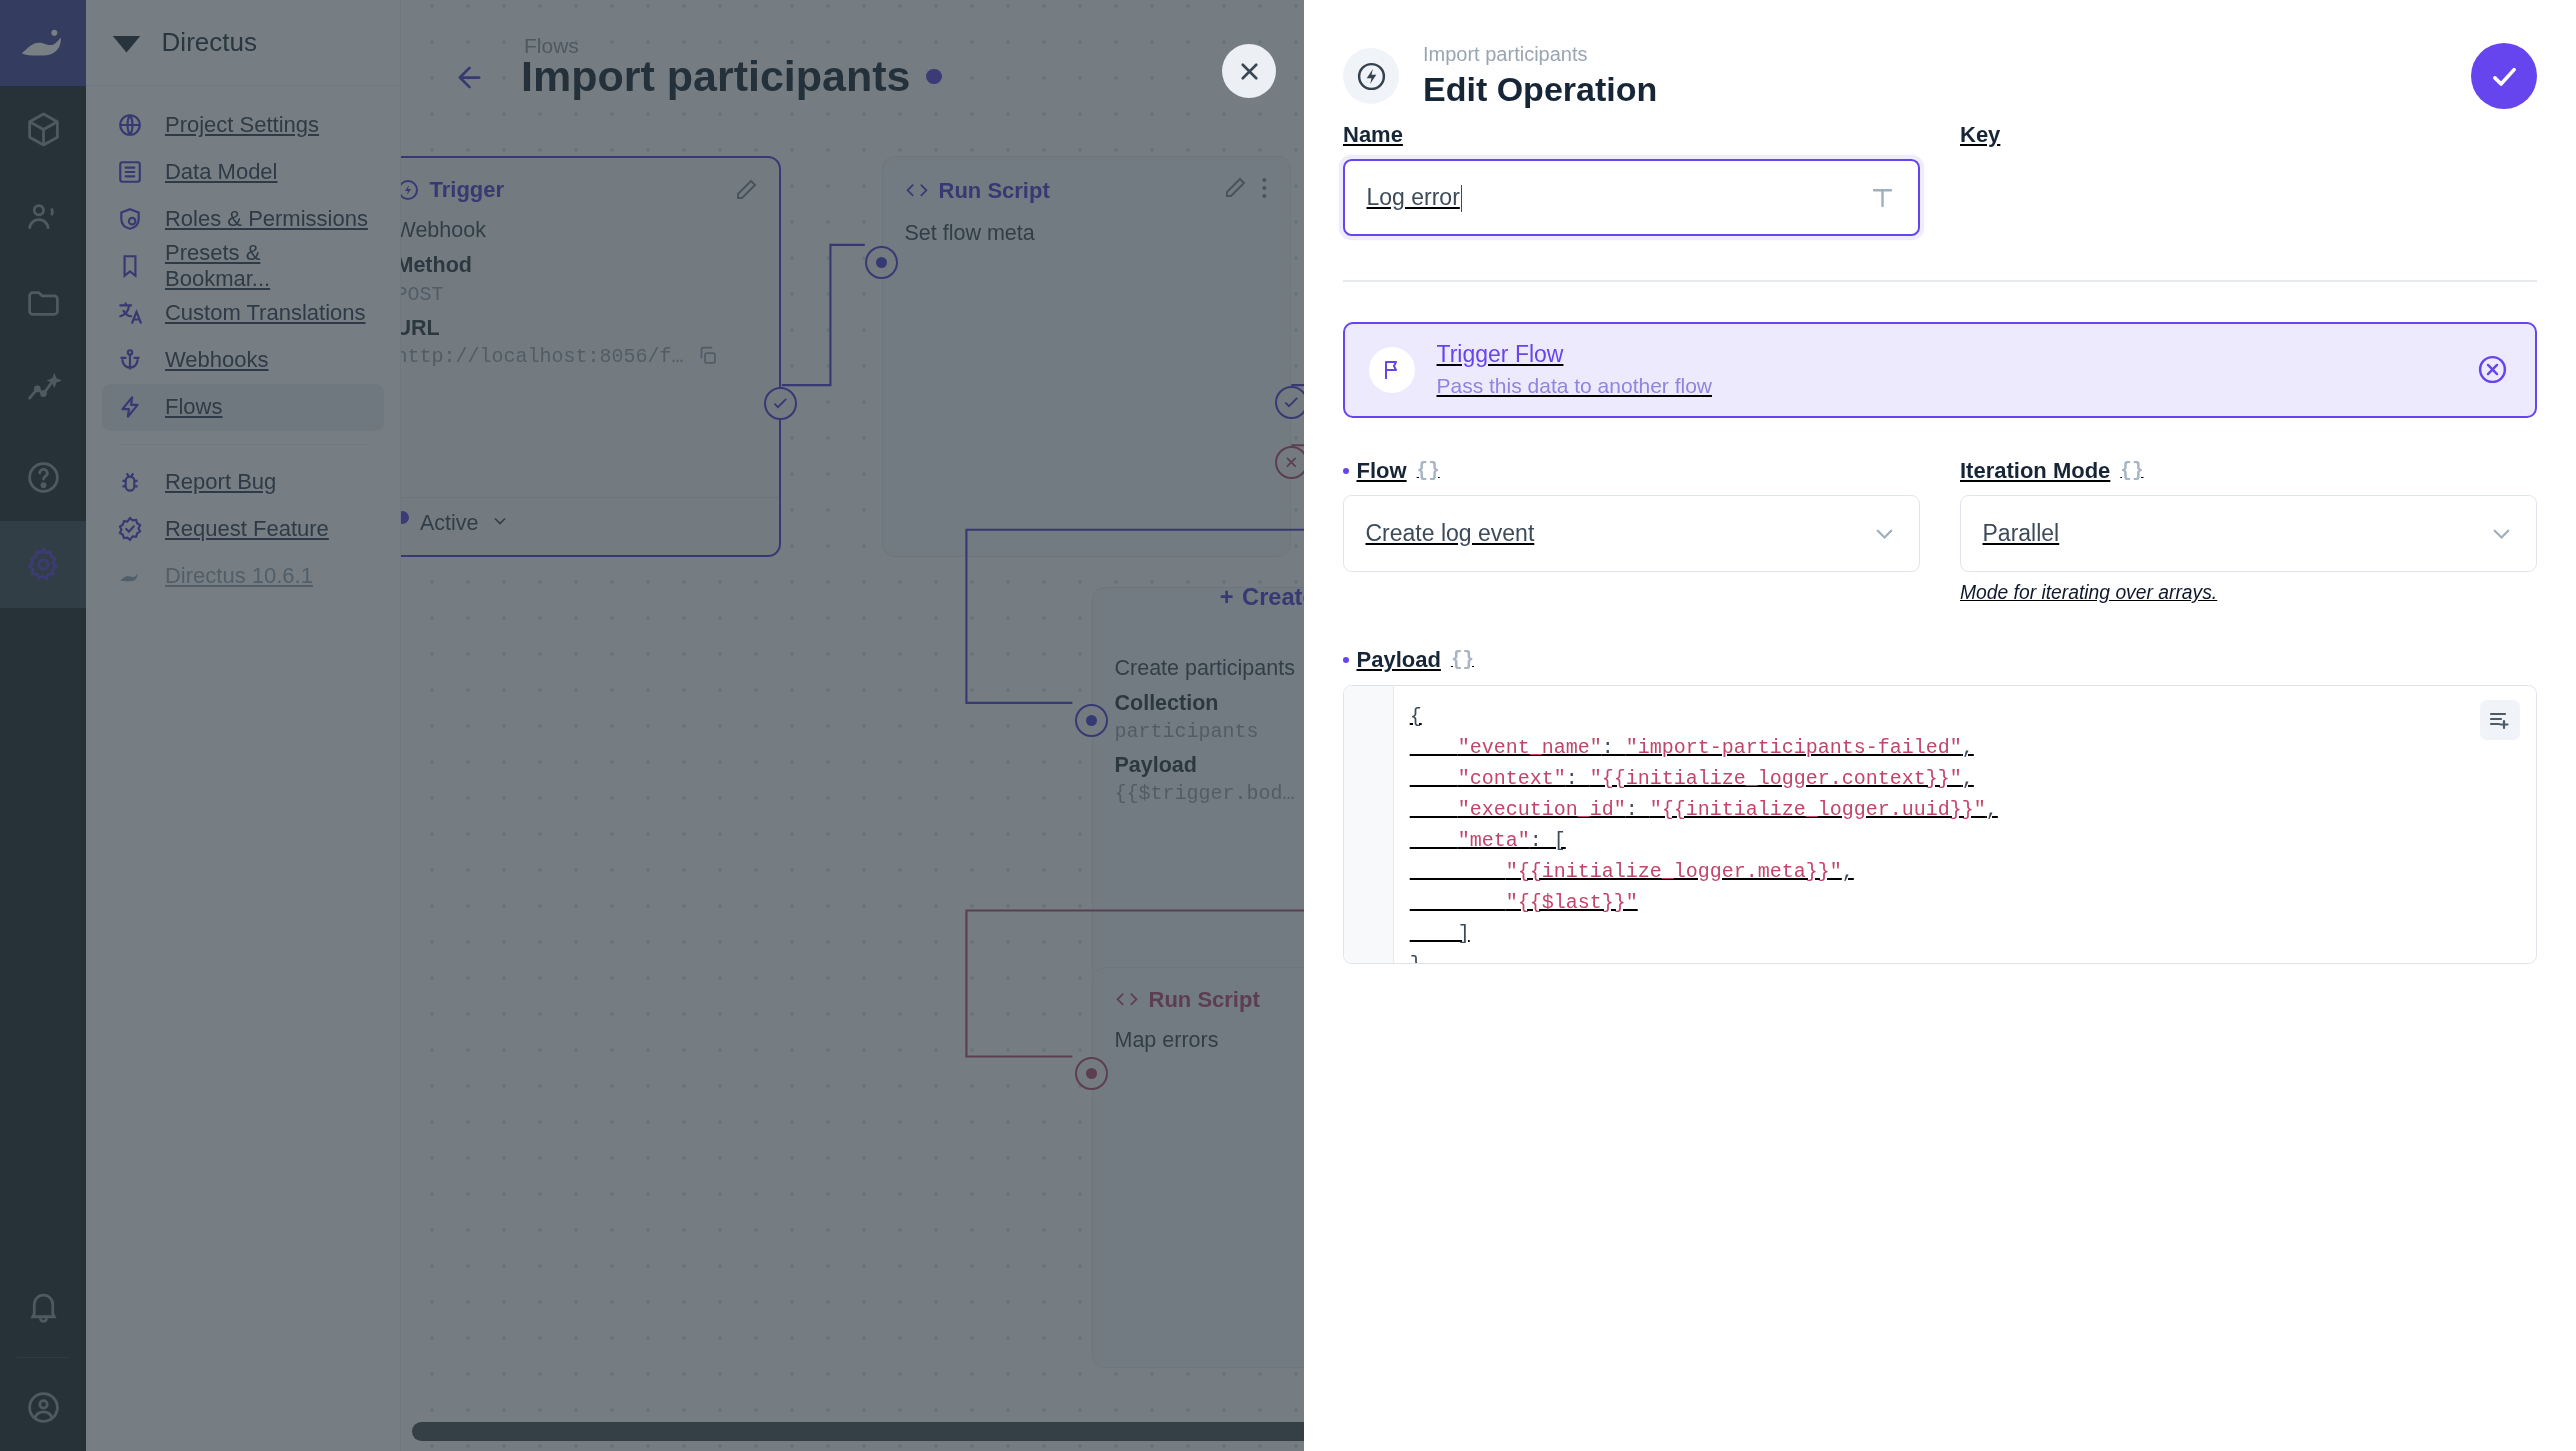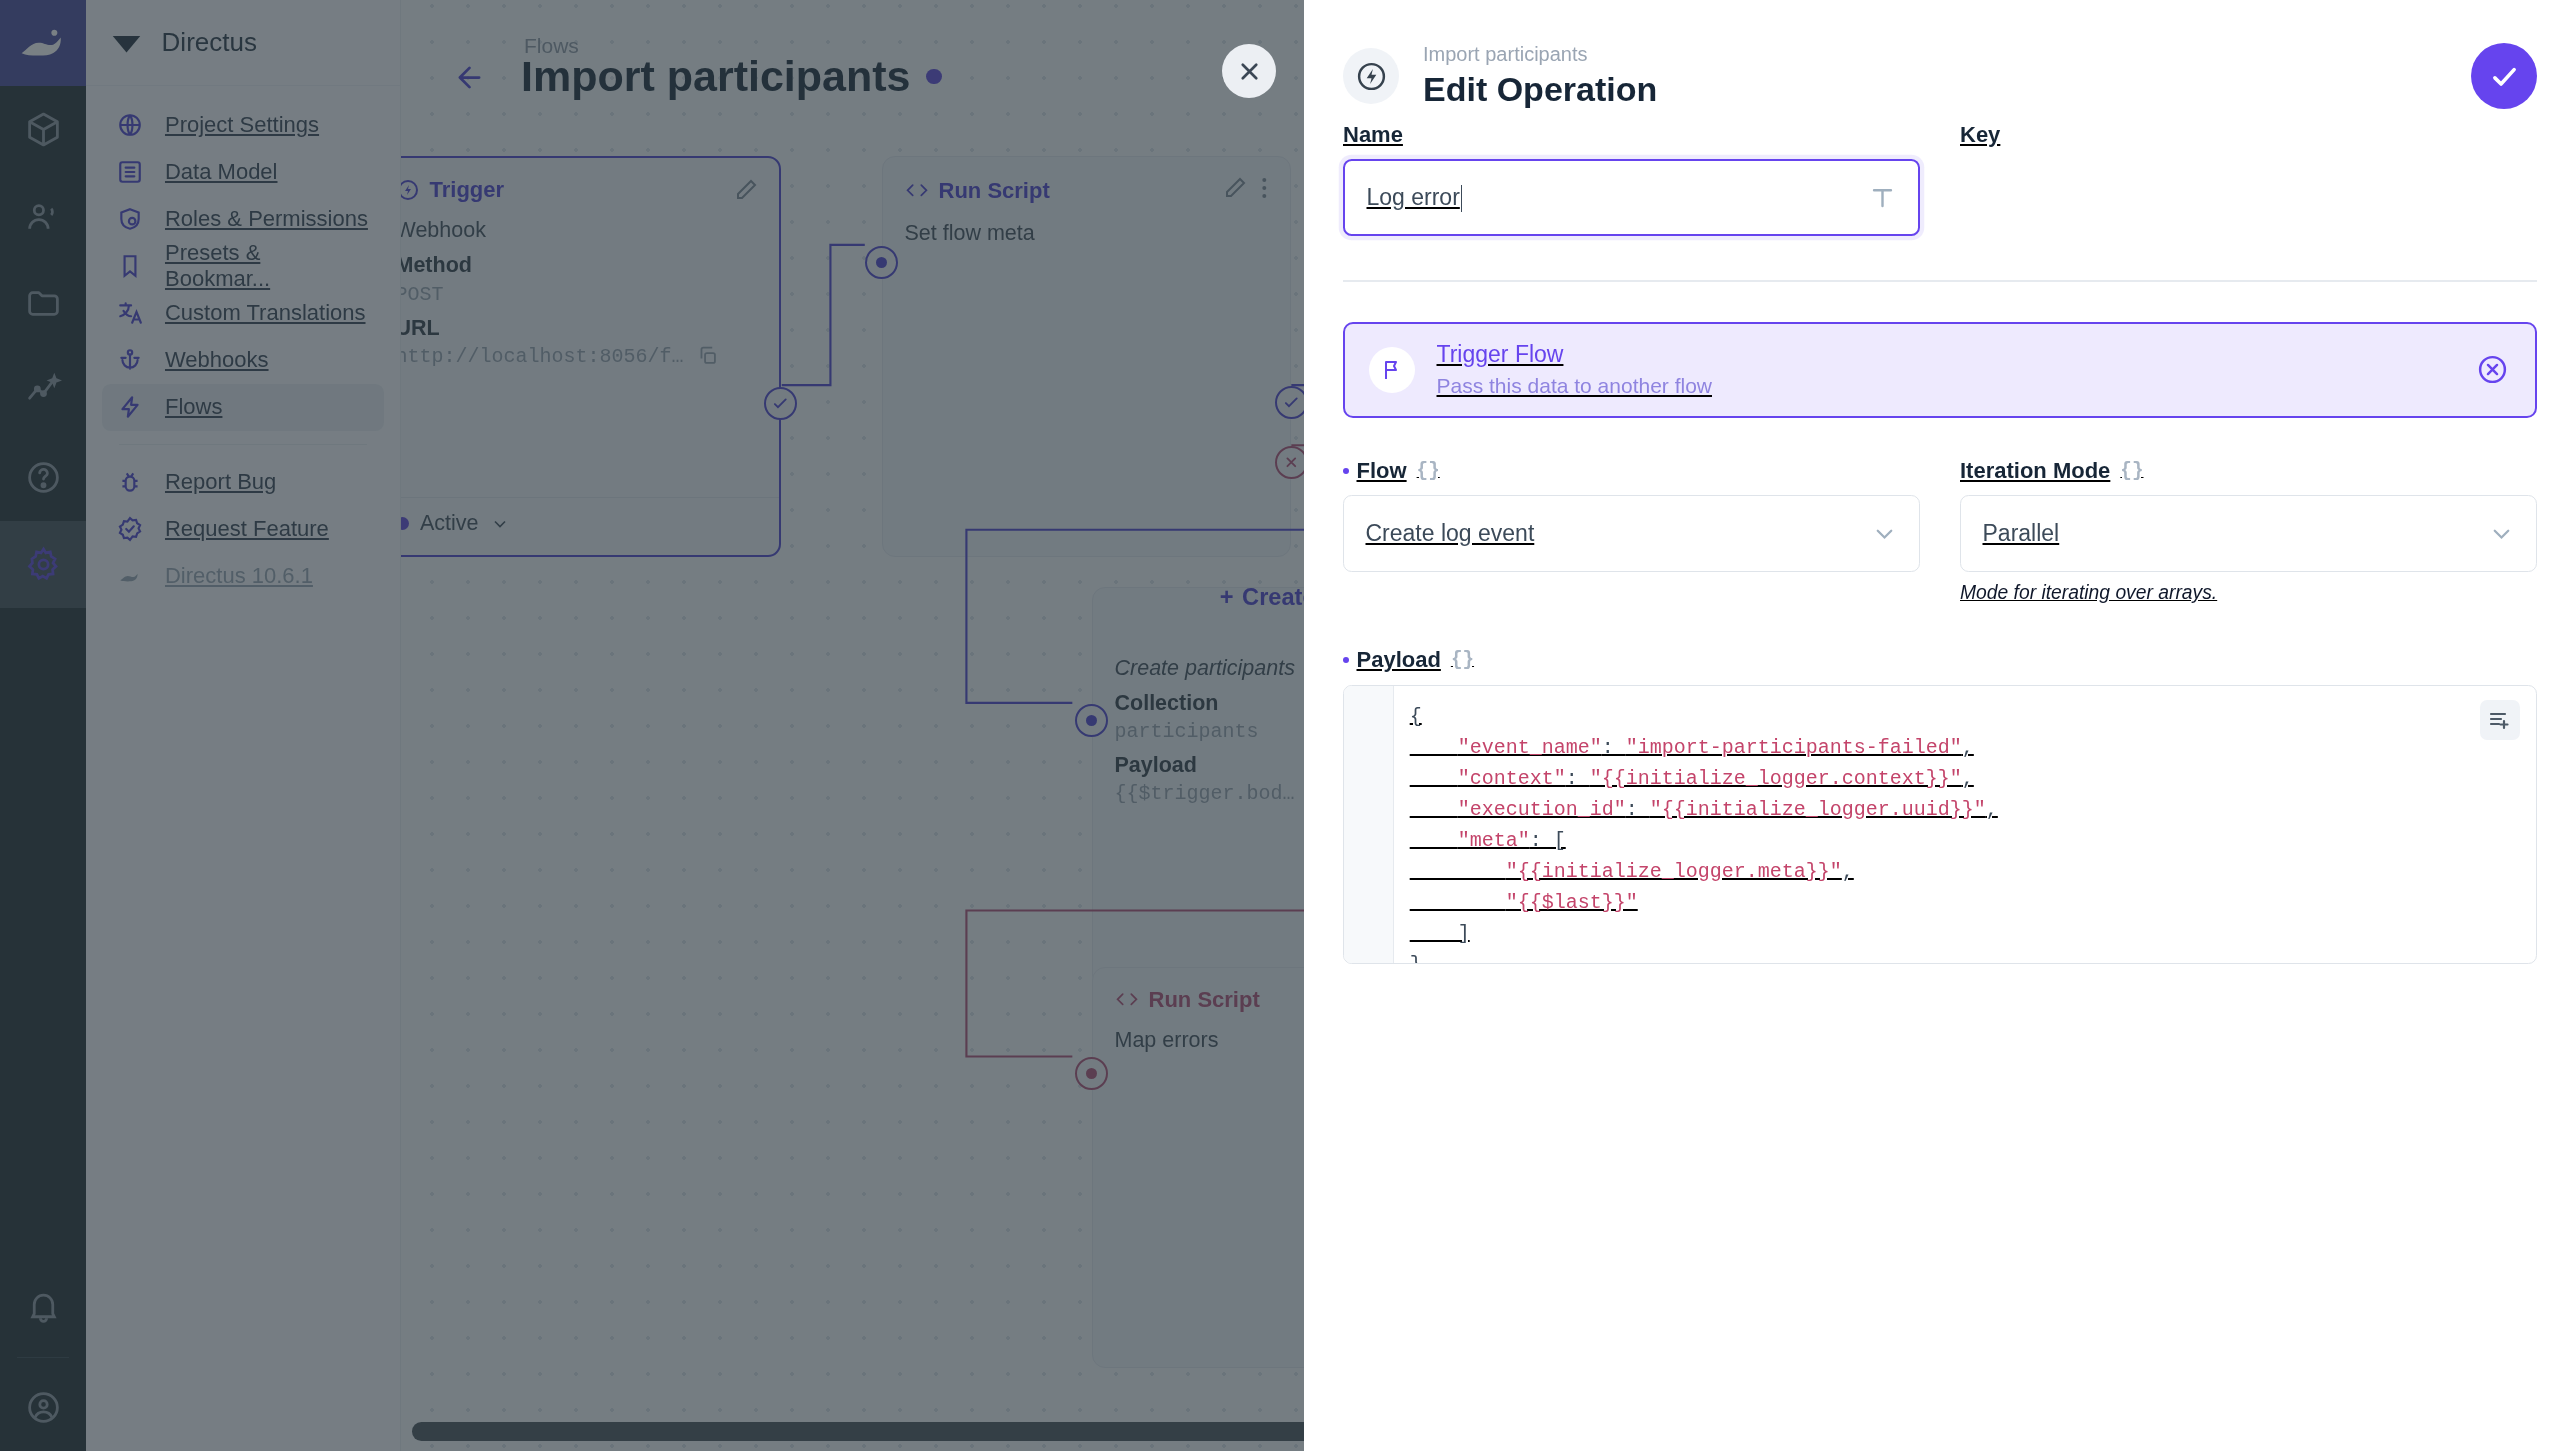--- a/index.html
+++ b/index.html
@@ -100,21 +100,21 @@
     margin-bottom: 15.7px;
   }
   .node-head.err { color: #b1537a; }
   .node-head-left { display: flex; align-items: center; gap: 10px; }
   .node-head-right { display: flex; align-items: center; gap: 13px; }
   .node-sub { font-size: 21.5px; color: #44525f; margin-bottom: 10px; }
   .node-key { font-size: 21.5px; font-weight: bold; color: #36424e; margin-top: 10px; }
   .node-val { font-size: 20px; color: #97a3b0; font-family: "Liberation Mono", monospace; margin-top: 4.3px; }
   .node-foot {
     border-top: 1.4px solid #dde3eb; margin: 0 -21.5px; padding: 13px 21.5px 0 21.5px;
-    display: flex; align-items: center; gap: 11.4px;
+    display: flex; align-items: flex-start; gap: 11.4px;
     font-size: 21.5px; color: #44525f;
   }
   .node-foot .dot { width: 13px; height: 13px; border-radius: 50%; background: #5f4ad9; }
   .node-plus {
     position:absolute; left: 0; right: 0; top: -4.3px;
     display: flex; align-items: center; justify-content: center;
     font-size: 23.6px; font-weight: bold; color: #4f46cf; gap: 8.6px;
   }
   .port {
     position: absolute; width: 33px; height: 33px; border-radius: 50%;
@@ -327,21 +327,21 @@
               <path d="M7 7l10 10M17 7L7 17"></path>
             </svg>
         </div>
       </div>
 
       <div class="node" style="left:691px; top:587px; width:409px; height:401px;">
         <div class="node-plus">
           <span>+</span>
           <span>Create Data</span>
         </div>
-        <div class="node-sub" style="margin-top:49px;font-style:italic;">Create participants</div>
+        <div class="node-sub" style="margin-top:49px;">Create participants</div>
         <div class="node-key">Collection</div>
         <div class="node-val">participants</div>
         <div class="node-key">Payload</div>
         <div class="node-val">{{$trigger.bod…</div>
         <div class="port port-in" style="left:-18px; top:116px;"></div>
       </div>
 
       <div class="node" style="left:691px; top:967px; width:409px; height:401px;">
         <div class="node-head err">
           <span class="node-head-left">

